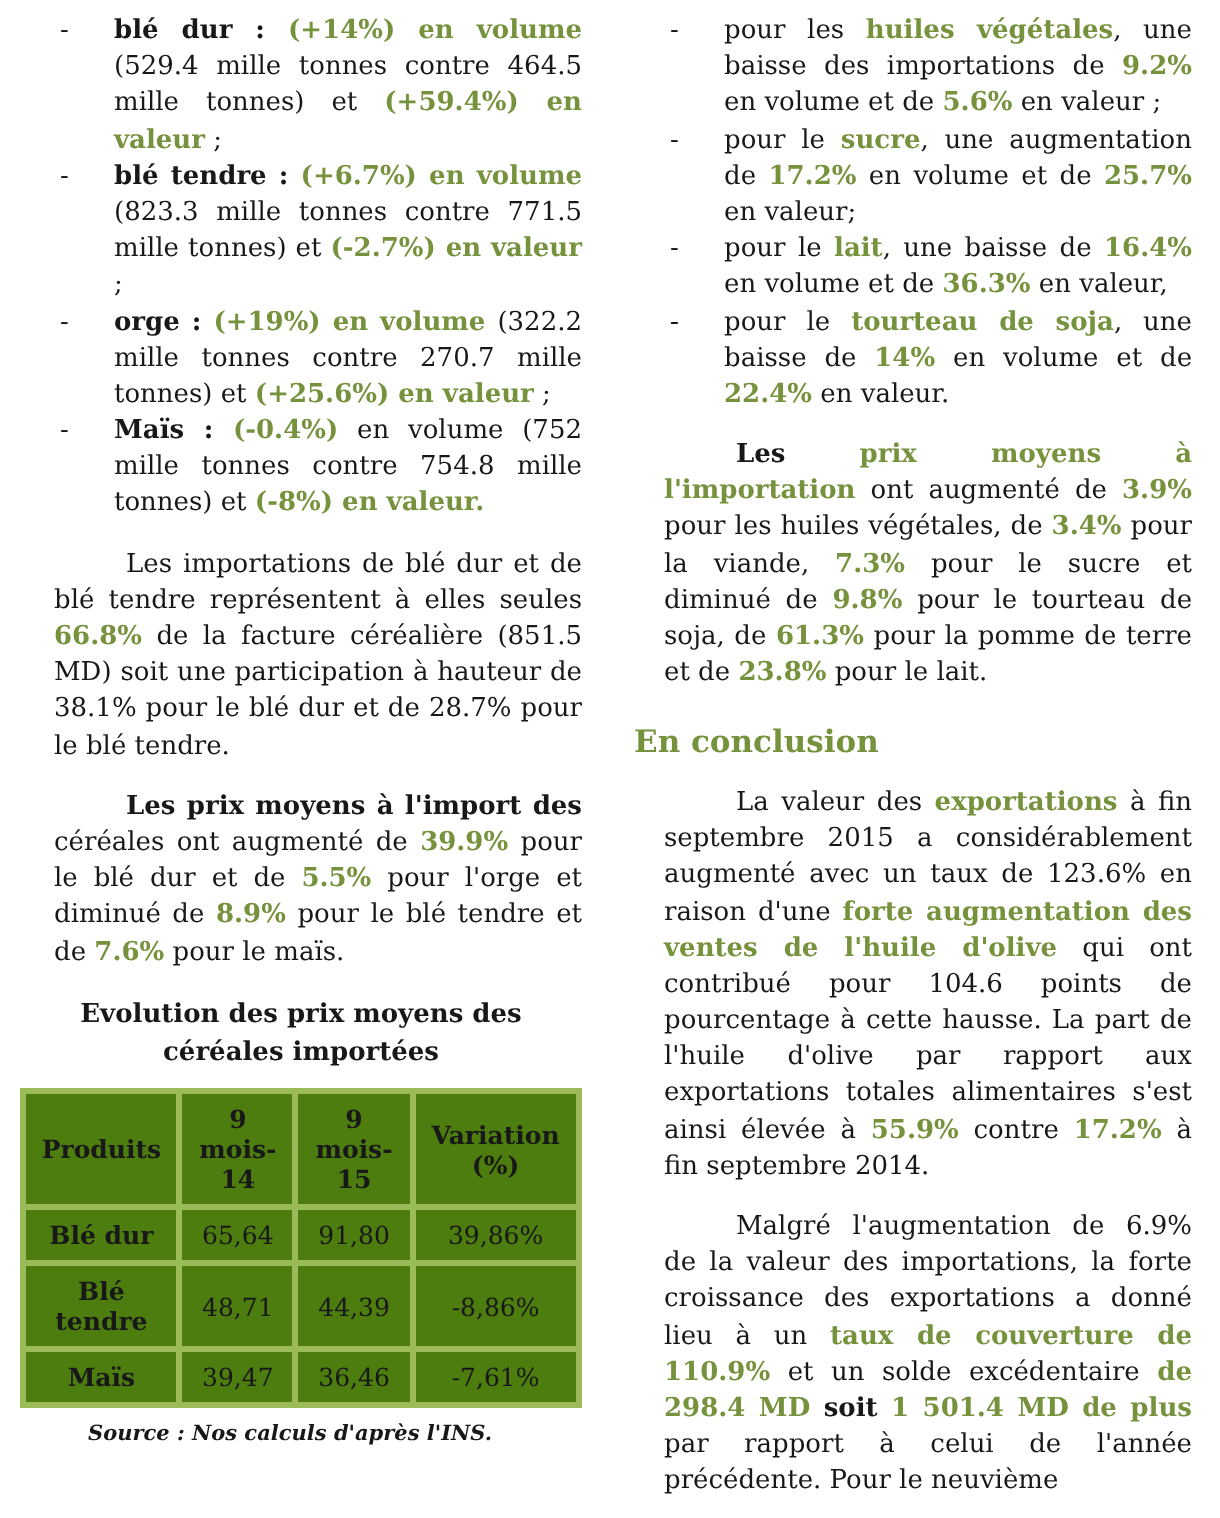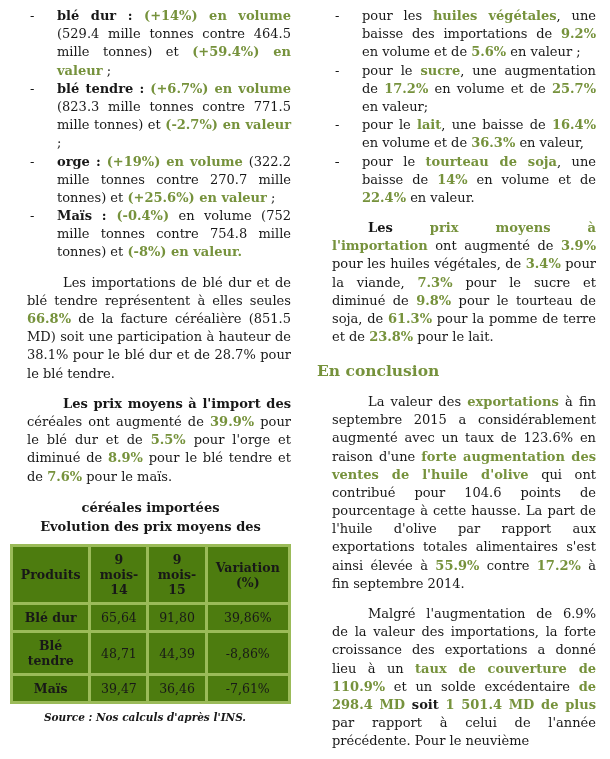--- a/index.html
+++ b/index.html
@@ -48,22 +48,22 @@
       <li><span class="dash">-</span><span><span class="seg-b">blé dur : </span><span class="seg-g">(+14%) en volume </span><span>(529.4 mille tonnes contre 464.5 mille tonnes) et </span><span class="seg-g">(+59.4%) en valeur</span><span> ;</span></span></li>
       <li><span class="dash">-</span><span><span class="seg-b">blé tendre : </span><span class="seg-g">(+6.7%) en volume </span><span>(823.3 mille tonnes contre 771.5 mille tonnes) et </span><span class="seg-g">(-2.7%) en valeur</span><span> ;</span></span></li>
       <li><span class="dash">-</span><span><span class="seg-b">orge : </span><span class="seg-g">(+19%) en volume </span><span>(322.2 mille tonnes contre 270.7 mille tonnes) et </span><span class="seg-g">(+25.6%) en valeur</span><span> ;</span></span></li>
       <li><span class="dash">-</span><span><span class="seg-b">Maïs : </span><span class="seg-g">(-0.4%)</span><span> en volume (752 mille tonnes contre 754.8 mille tonnes) et </span><span class="seg-g">(-8%) en valeur.</span></span></li>
     </ul>
 
     <p class="body-par"><span>Les importations de blé dur et de blé tendre représentent à elles seules </span><span class="seg-g">66.8%</span><span> de la facture céréalière (851.5 MD) soit une participation à hauteur de 38.1% pour le blé dur et de 28.7% pour le blé tendre.</span></p>
     <p class="body-par"><span class="seg-b">Les prix moyens à l'import des </span><span>céréales ont augmenté de </span><span class="seg-g">39.9%</span><span> pour le blé dur et de </span><span class="seg-g">5.5%</span><span> pour l'orge et diminué de </span><span class="seg-g">8.9%</span><span> pour le blé tendre et de </span><span class="seg-g">7.6%</span><span> pour le maïs.</span></p>
 
     <div class="table-title">
+      <div>Evolution des prix moyens des</div>
       <div>céréales importées</div>
-      <div>Evolution des prix moyens des</div>
     </div>
 
     <table class="prices">
       <thead>
         <tr>
           <th>Produits</th>
           <th>9 mois-14</th>
           <th>9 mois-15</th>
           <th>Variation (%)</th>
         </tr>

